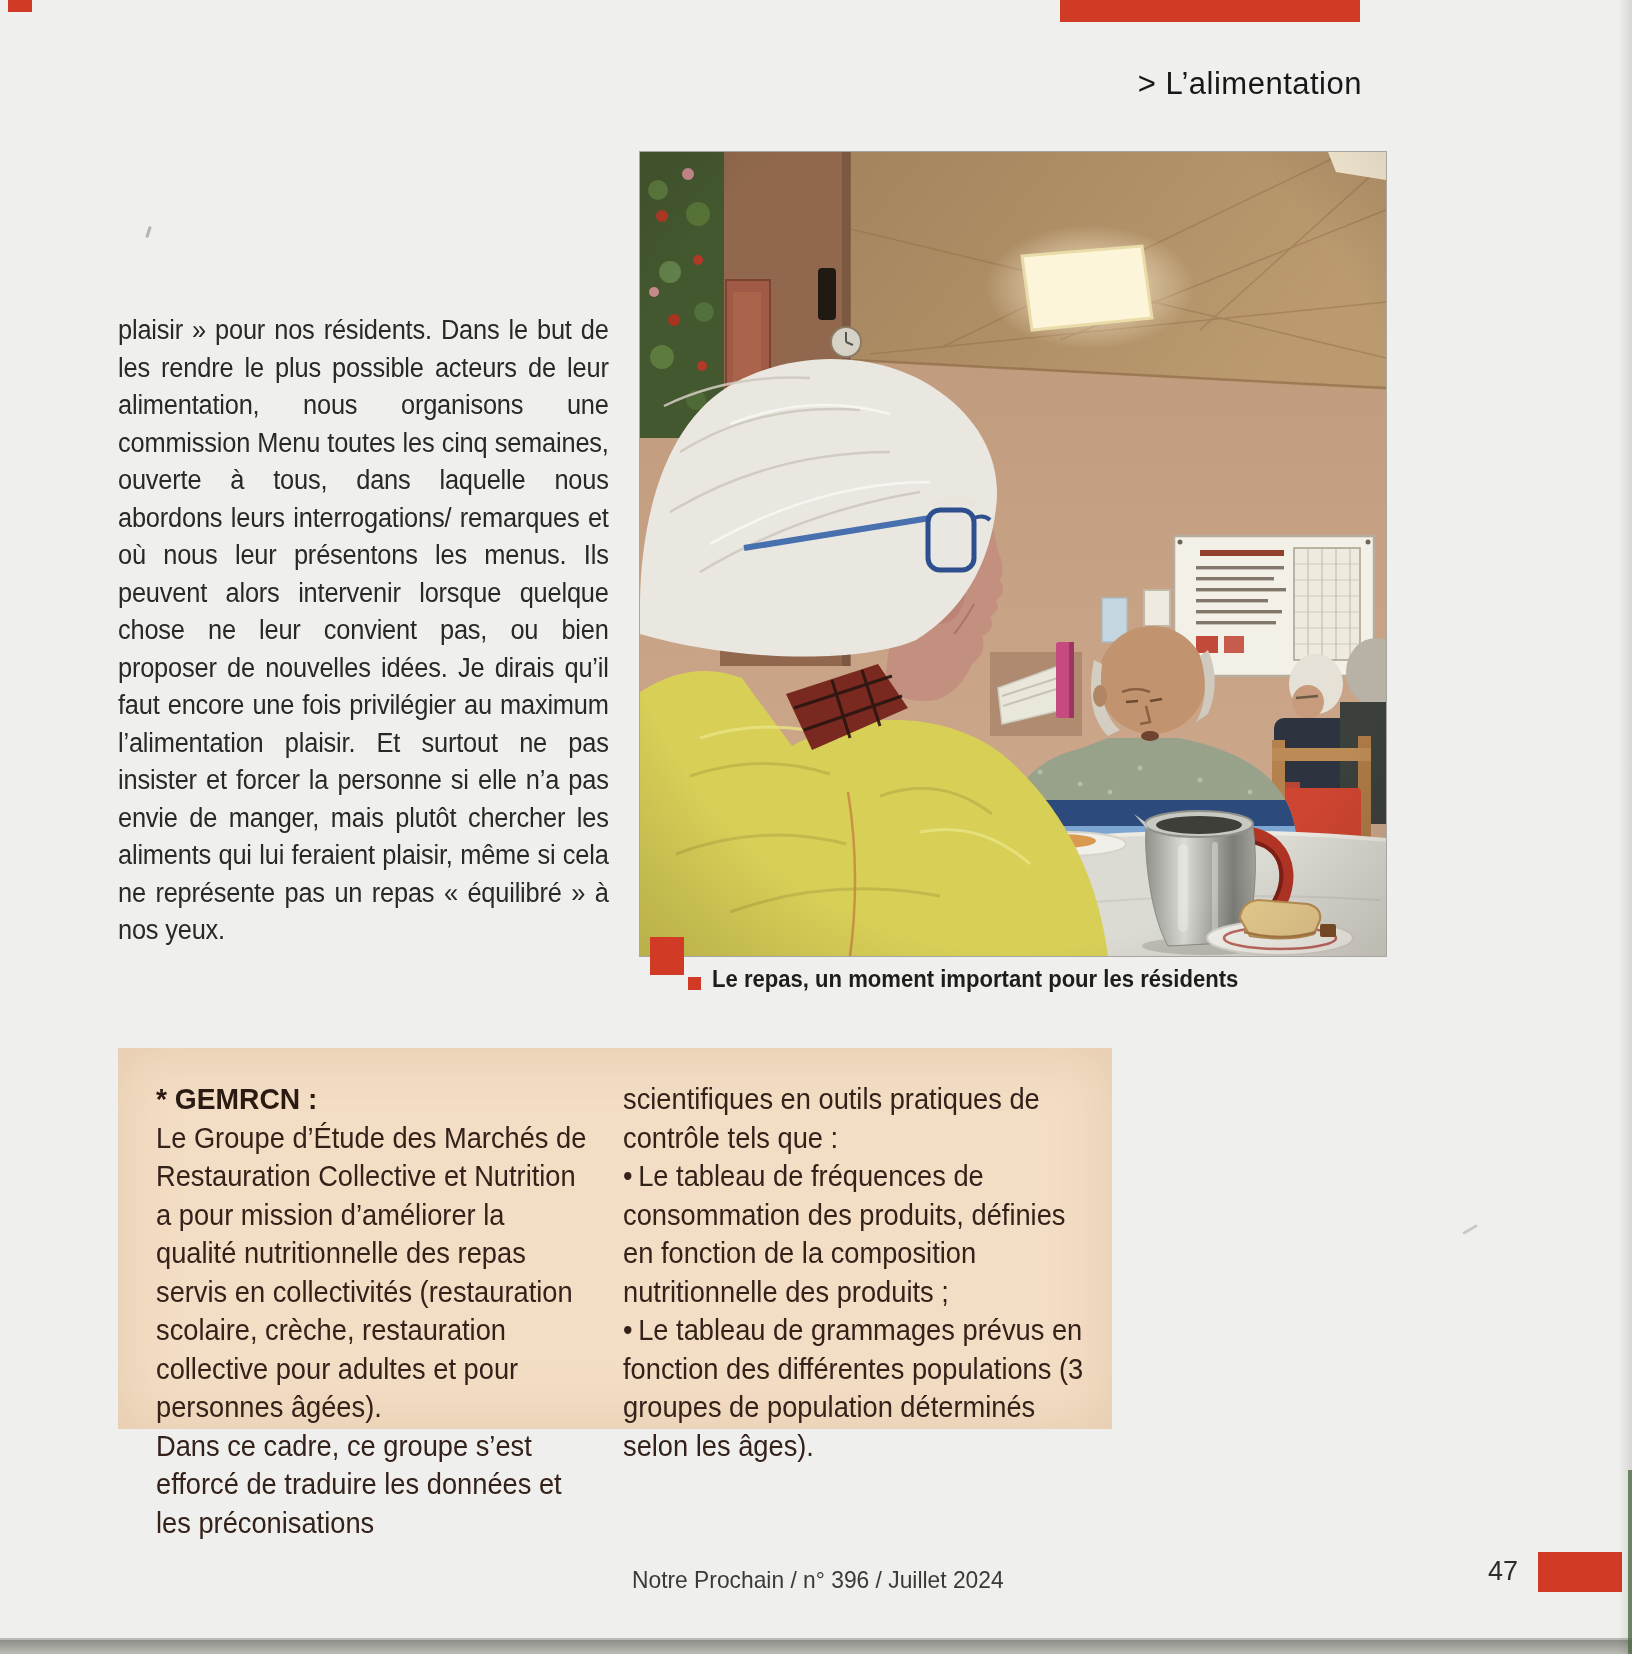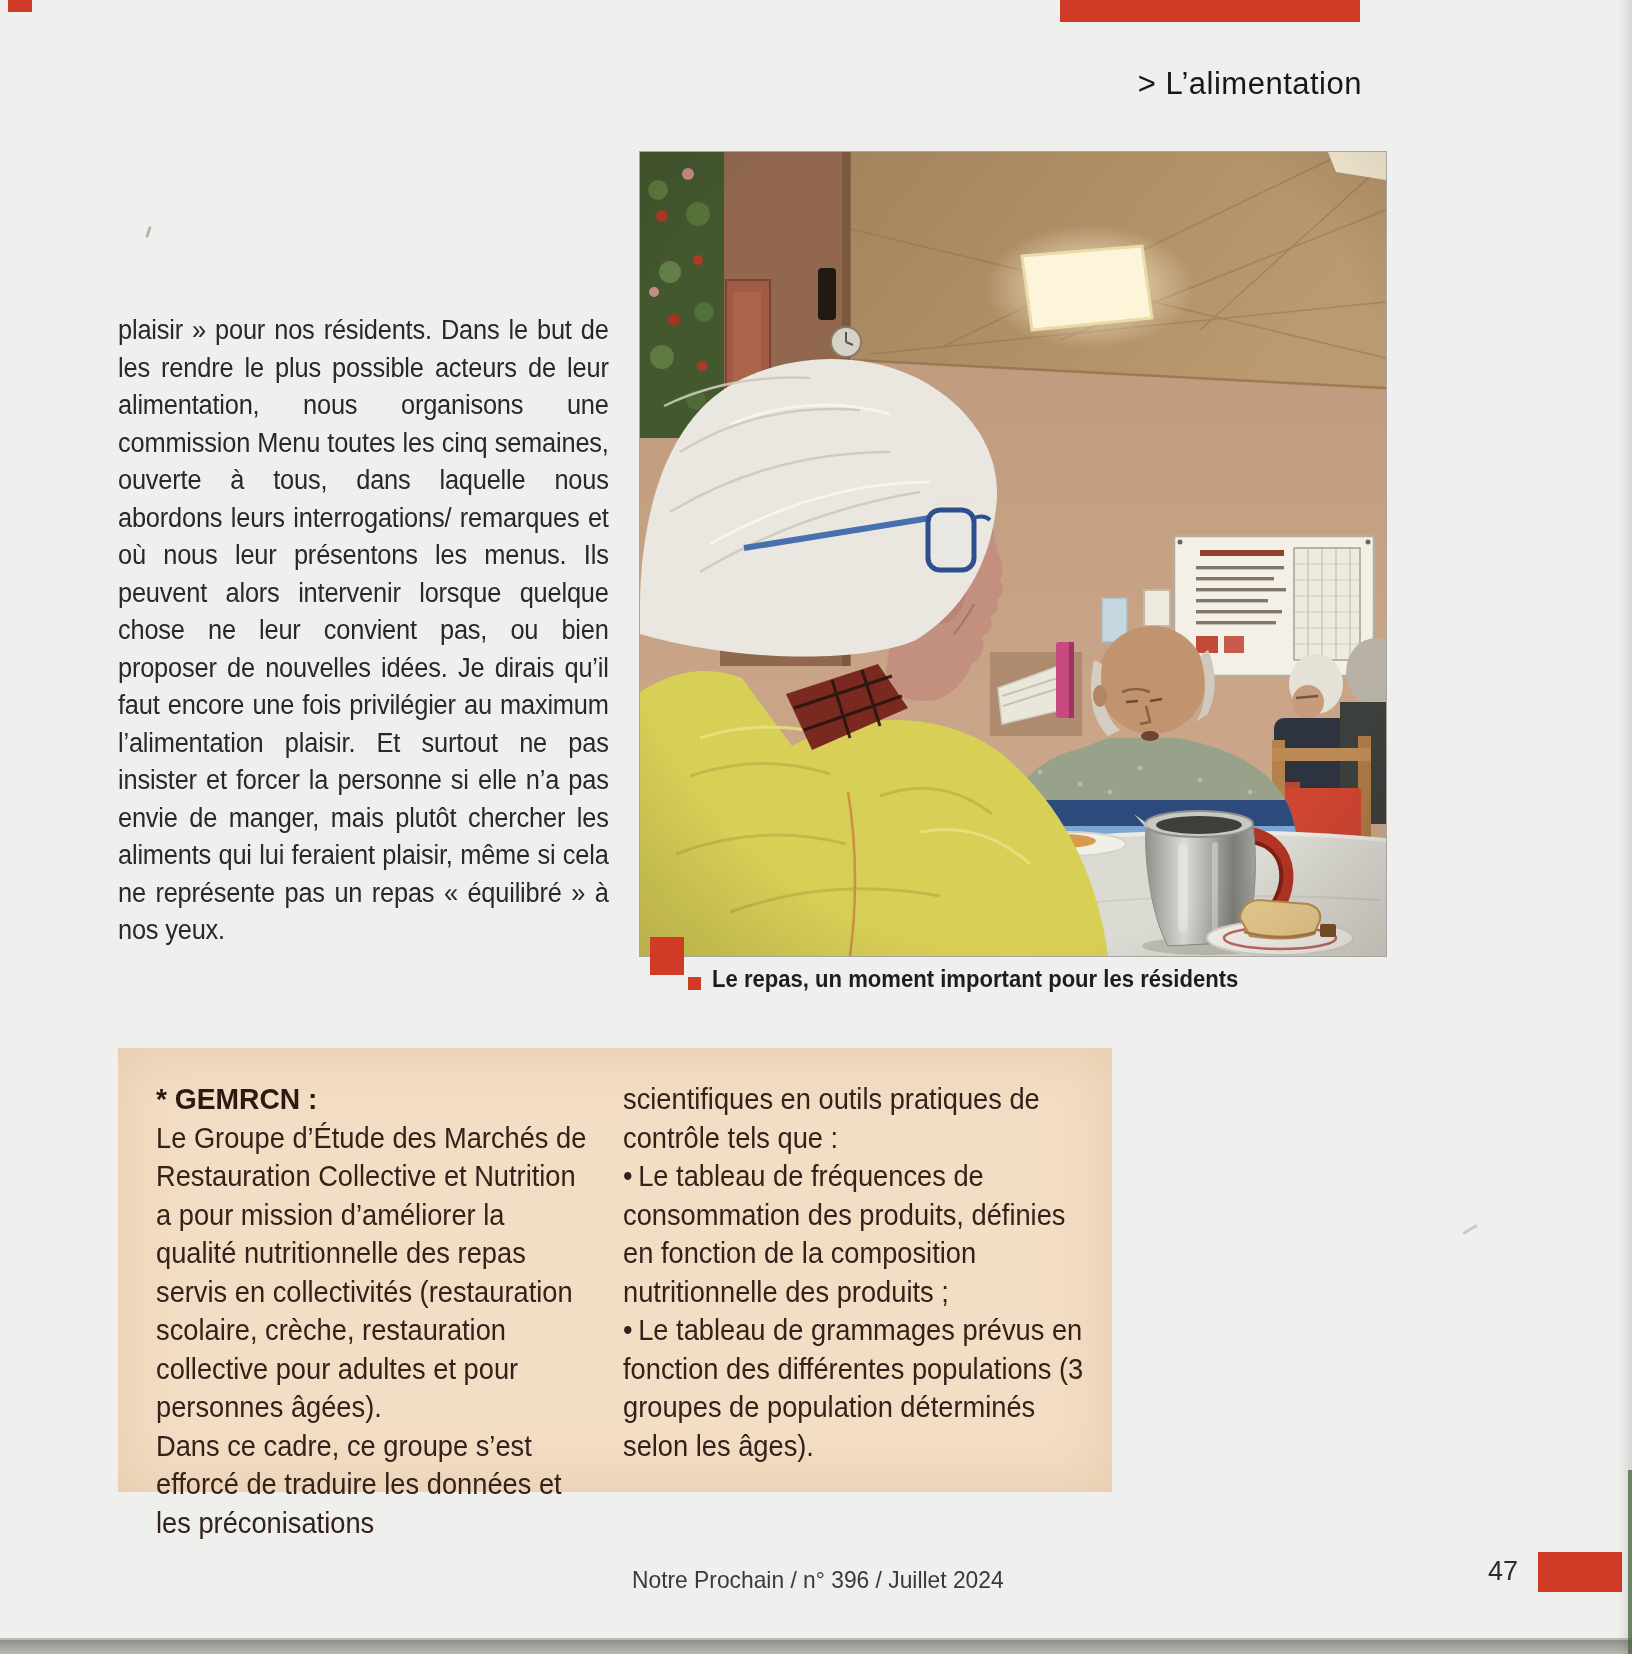--- a/index.html
+++ b/index.html
@@ -30,21 +30,21 @@
   
   .photo{left:640px;top:152px;width:746px;height:804px;outline:1px solid rgba(40,30,20,.35);}
 
   
   .caption-marker-large{left:650px;top:937px;width:34px;height:38px;background:#d13a24;}
   .caption-marker-small{left:688px;top:977px;width:13px;height:13px;background:#d13a24;}
   .caption{left:712px;top:966px;width:420px;transform:scaleX(.96);transform-origin:0 0;
      font-size:23px;font-weight:bold;color:#1d1d1b;white-space:nowrap;}
 
   
-  .infobox{left:118px;top:1048px;width:994px;height:444px;background:#f3ddc4;
+  .infobox{left:118px;top:1048px;width:994px;height:381px;background:#f3ddc4;
      box-shadow:inset 0 0 60px rgba(188,148,106,.25);}
   .infobox .col{position:absolute;top:32px;color:#33211a;}
   .infobox .col1{left:38px;width:460px;transform:scaleX(.94);transform-origin:0 0;}
   .infobox .col2{left:505px;width:500px;transform:scaleX(.94);transform-origin:0 0;}
   .infobox h3{margin:0;font-size:30px;line-height:38.5px;font-weight:bold;color:#2a1a12;}
   .infobox p{margin:0;font-size:29px;line-height:38.5px;}
   .bullet{padding-right:6px;}
 
   
   .journal-line{left:632px;top:1566px;width:400px;transform:scaleX(.95);transform-origin:0 0;

